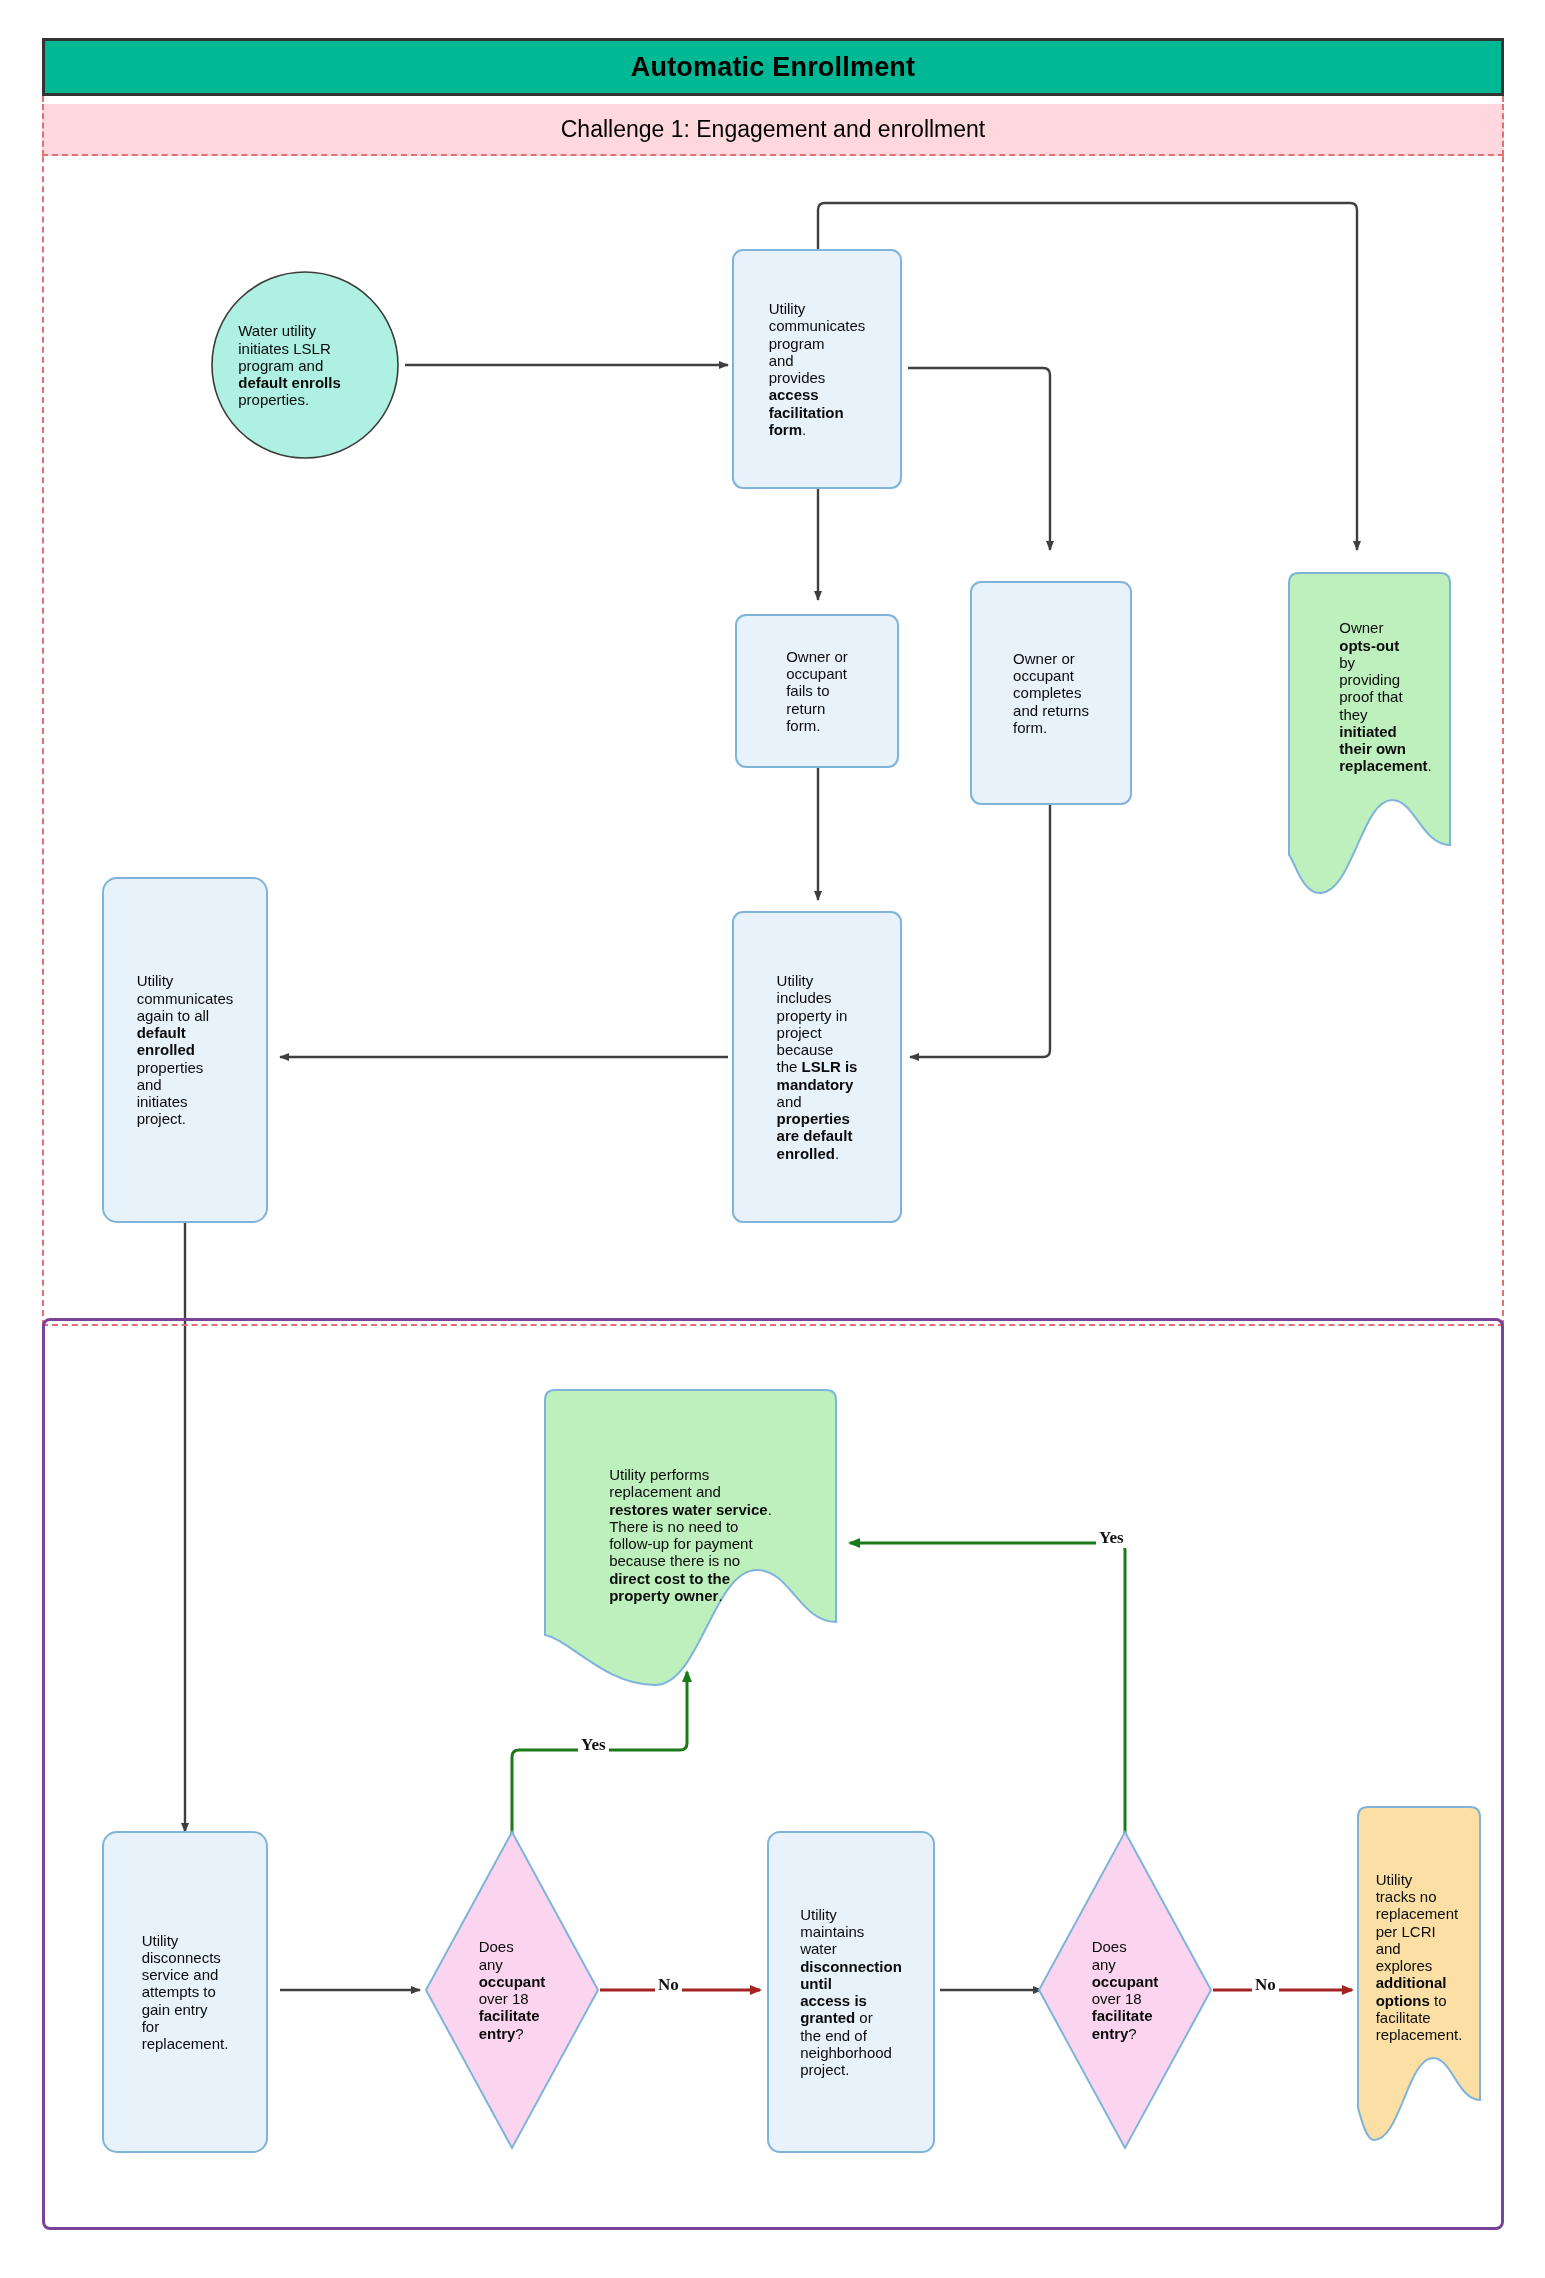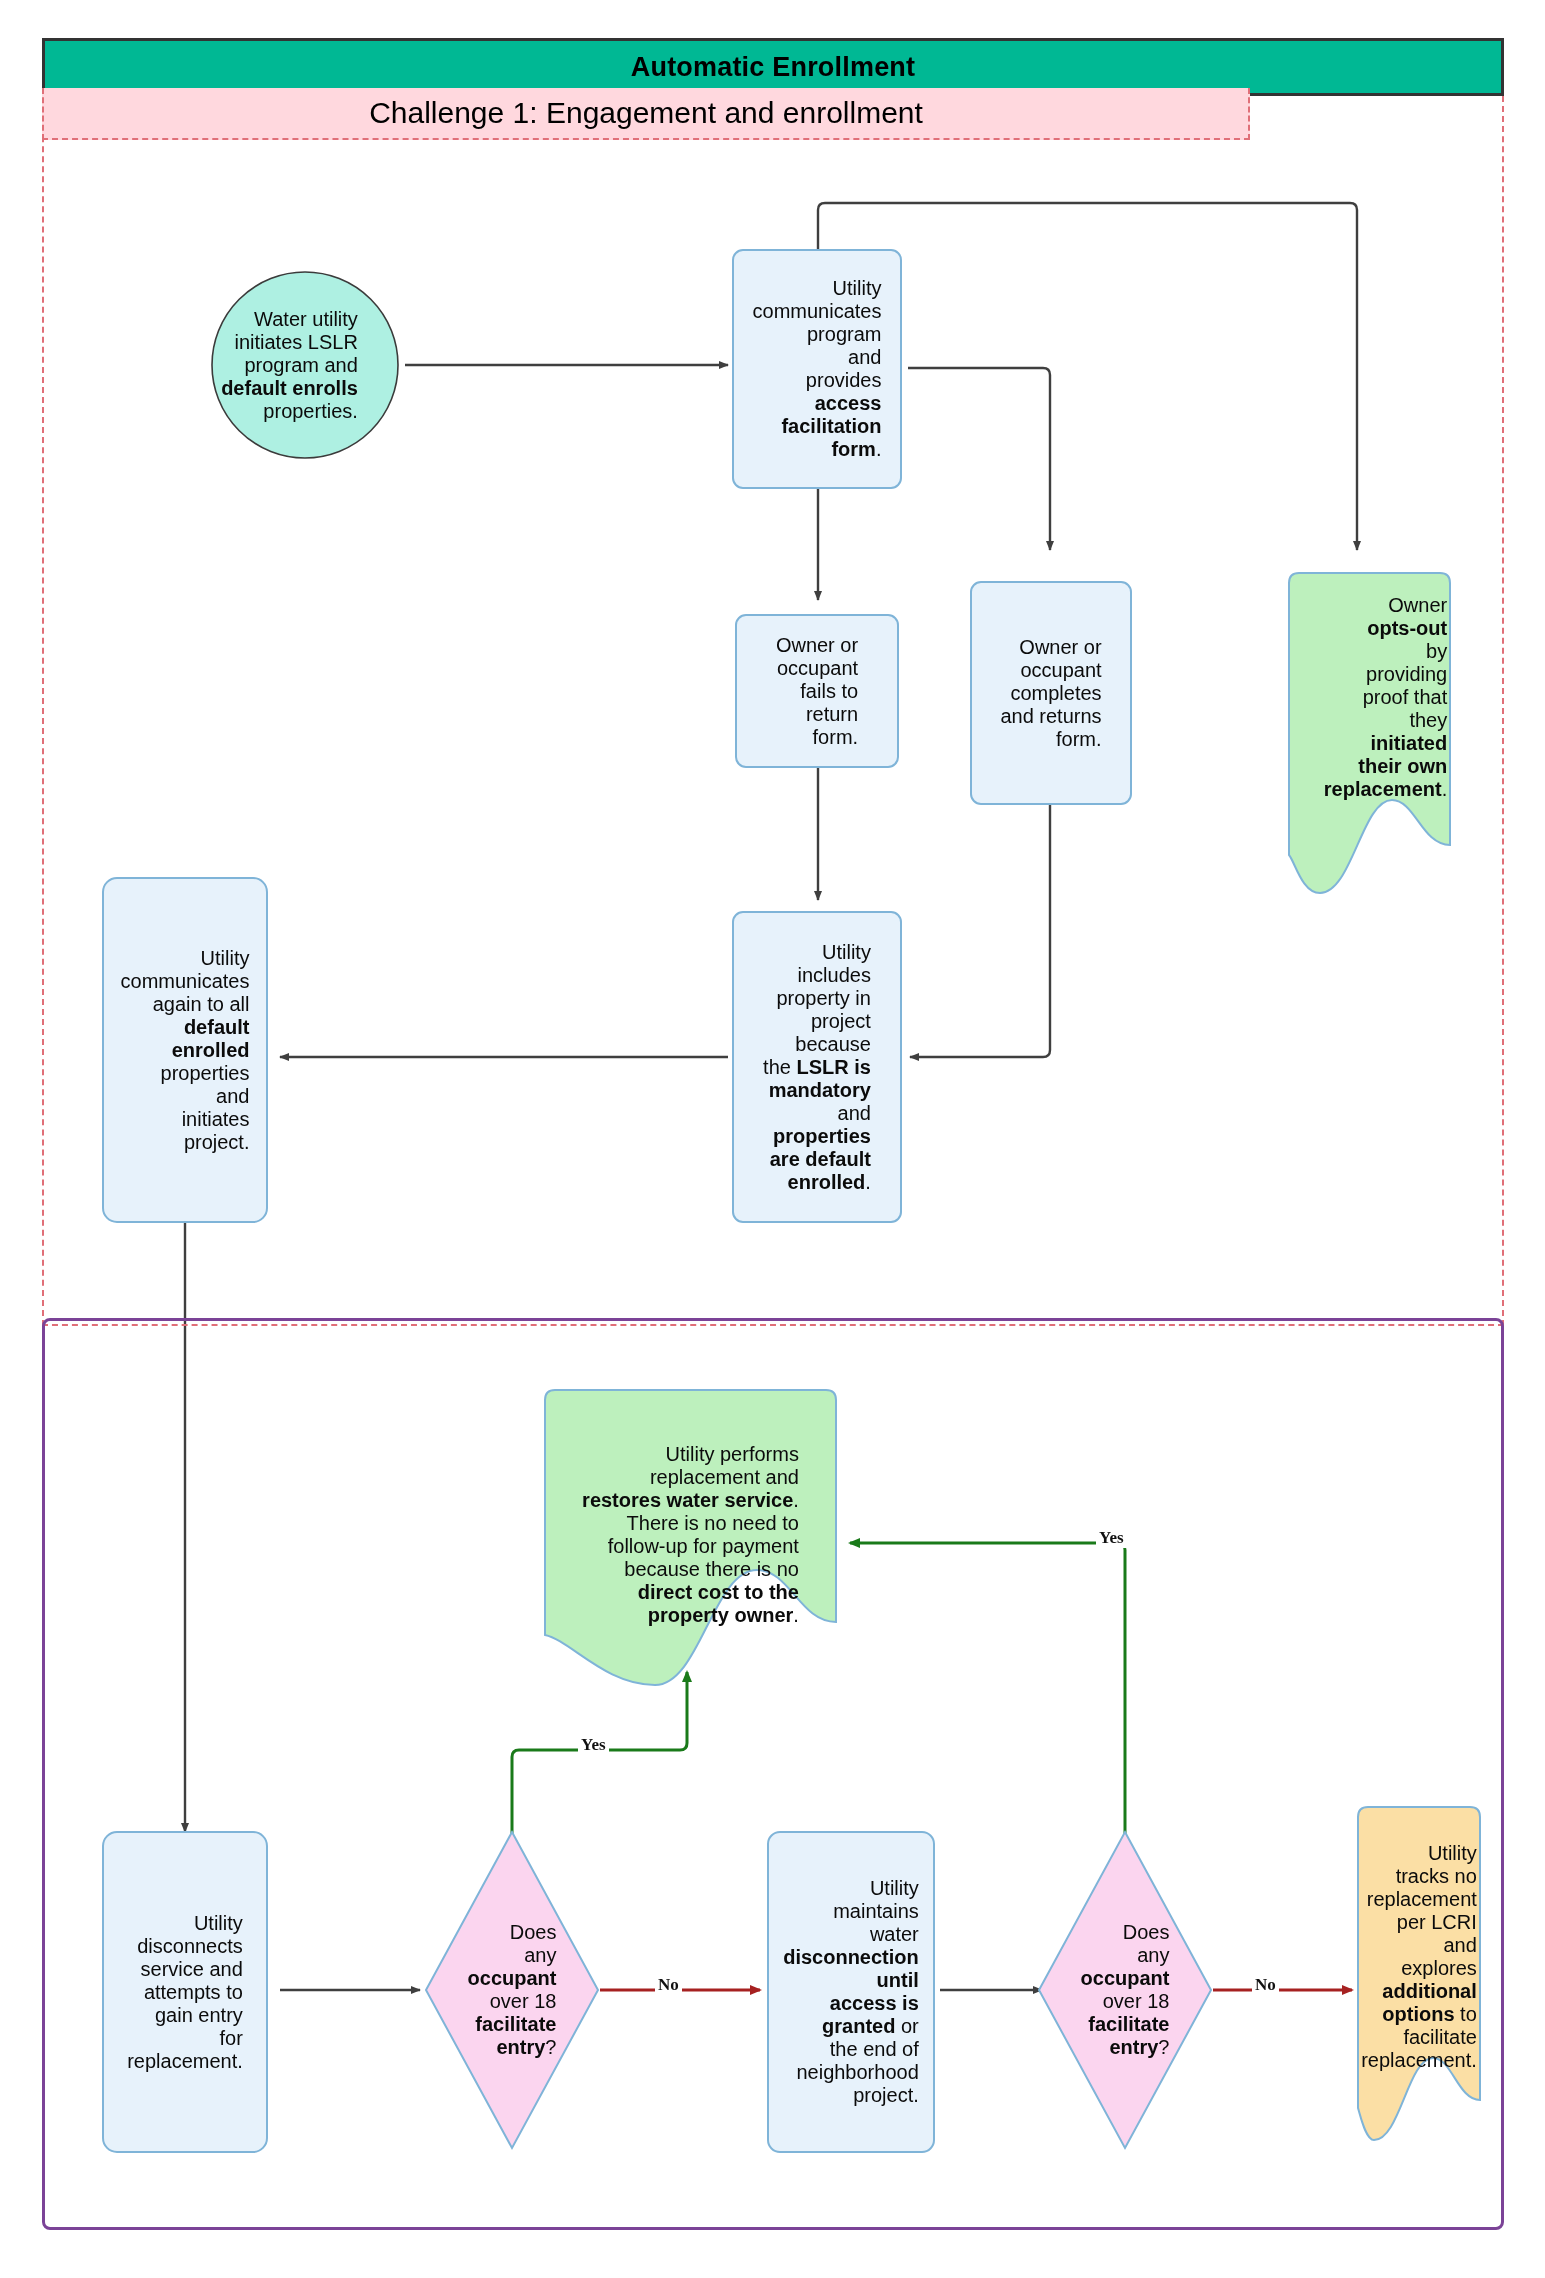--- a/index.html
+++ b/index.html
@@ -38,29 +38,29 @@
     position: absolute;
     left: 42px; top: 96px;
     width: 1462px; height: 1230px;
     border: 2px dashed #e06f78;
     border-top: none;
     box-sizing: border-box;
     background: transparent;
   }
   .sub1-label {
     position: absolute;
-    left: 42px; top: 88px;
-    width: 1208px; height: 52px;
+    left: 42px; top: 104px;
+    width: 1462px; height: 52px;
     background: #ffd8de;
     border-left: 2px dashed #e06f78;
     border-right: 2px dashed #e06f78;
     border-bottom: 2px dashed #e06f78;
     box-sizing: border-box;
     display: flex; align-items: center; justify-content: center;
-    font-size: 30px; color: #000000;
+    font-size: 23px; color: #000000;
   }
   .sub2-frame {
     position: absolute;
     left: 42px; top: 1318px;
     width: 1462px; height: 912px;
     border: 3px solid #7b4397;
     border-radius: 8px;
     box-sizing: border-box;
     background: transparent;
   }
@@ -74,22 +74,22 @@
     display: flex; align-items: center; justify-content: center;
     font-size: 23px; color: #000000;
   }
   
   .node-text {
     position: absolute;
     box-sizing: border-box;
     display: flex;
     align-items: center;
     justify-content: center;
-    text-align: right;
-    font-size: 20px;
+    text-align: left;
+    font-size: 15px;
     line-height: 1.15;
     color: #0b0b0b;
     pointer-events: none;
     padding: 2px;
   }
   .node-text b { font-weight: bold; }
   .edge-label {
     position: absolute;
     font-size: 17px;
     font-weight: bold;

